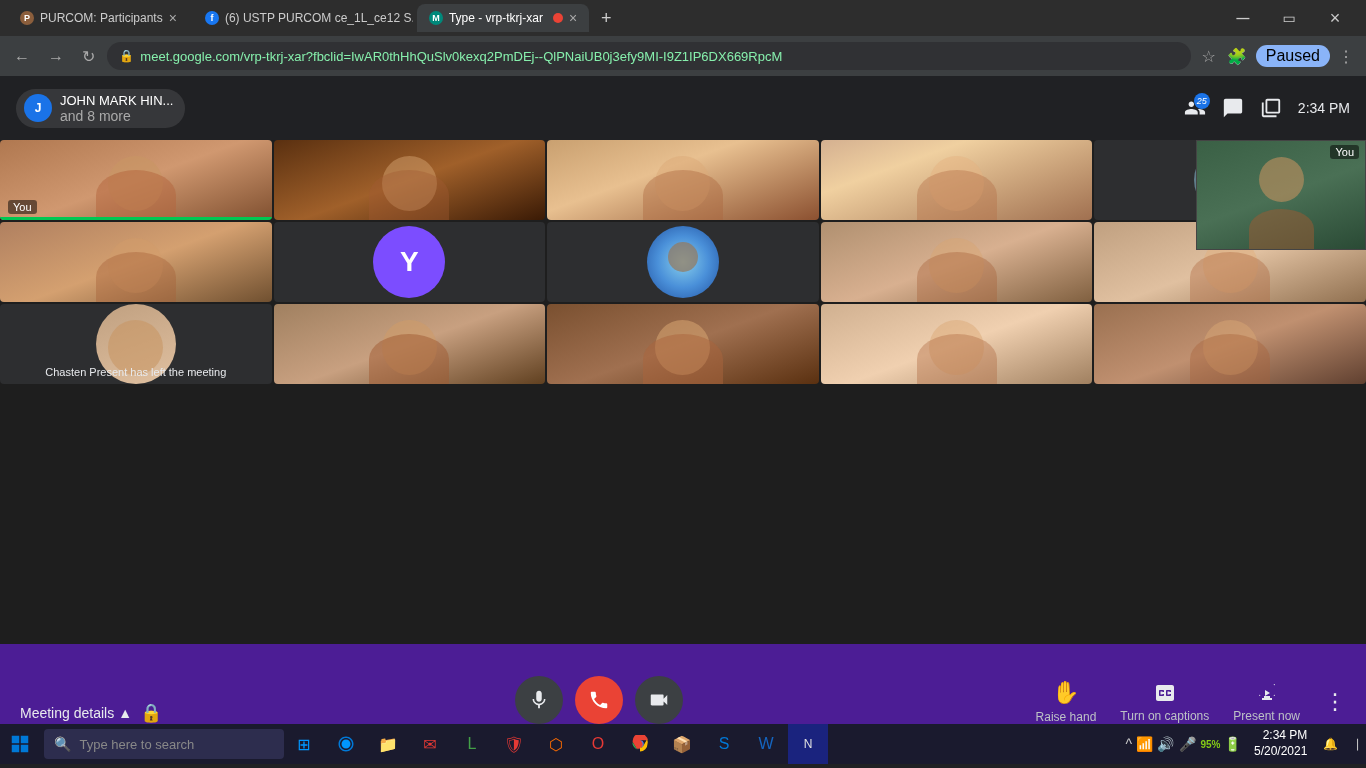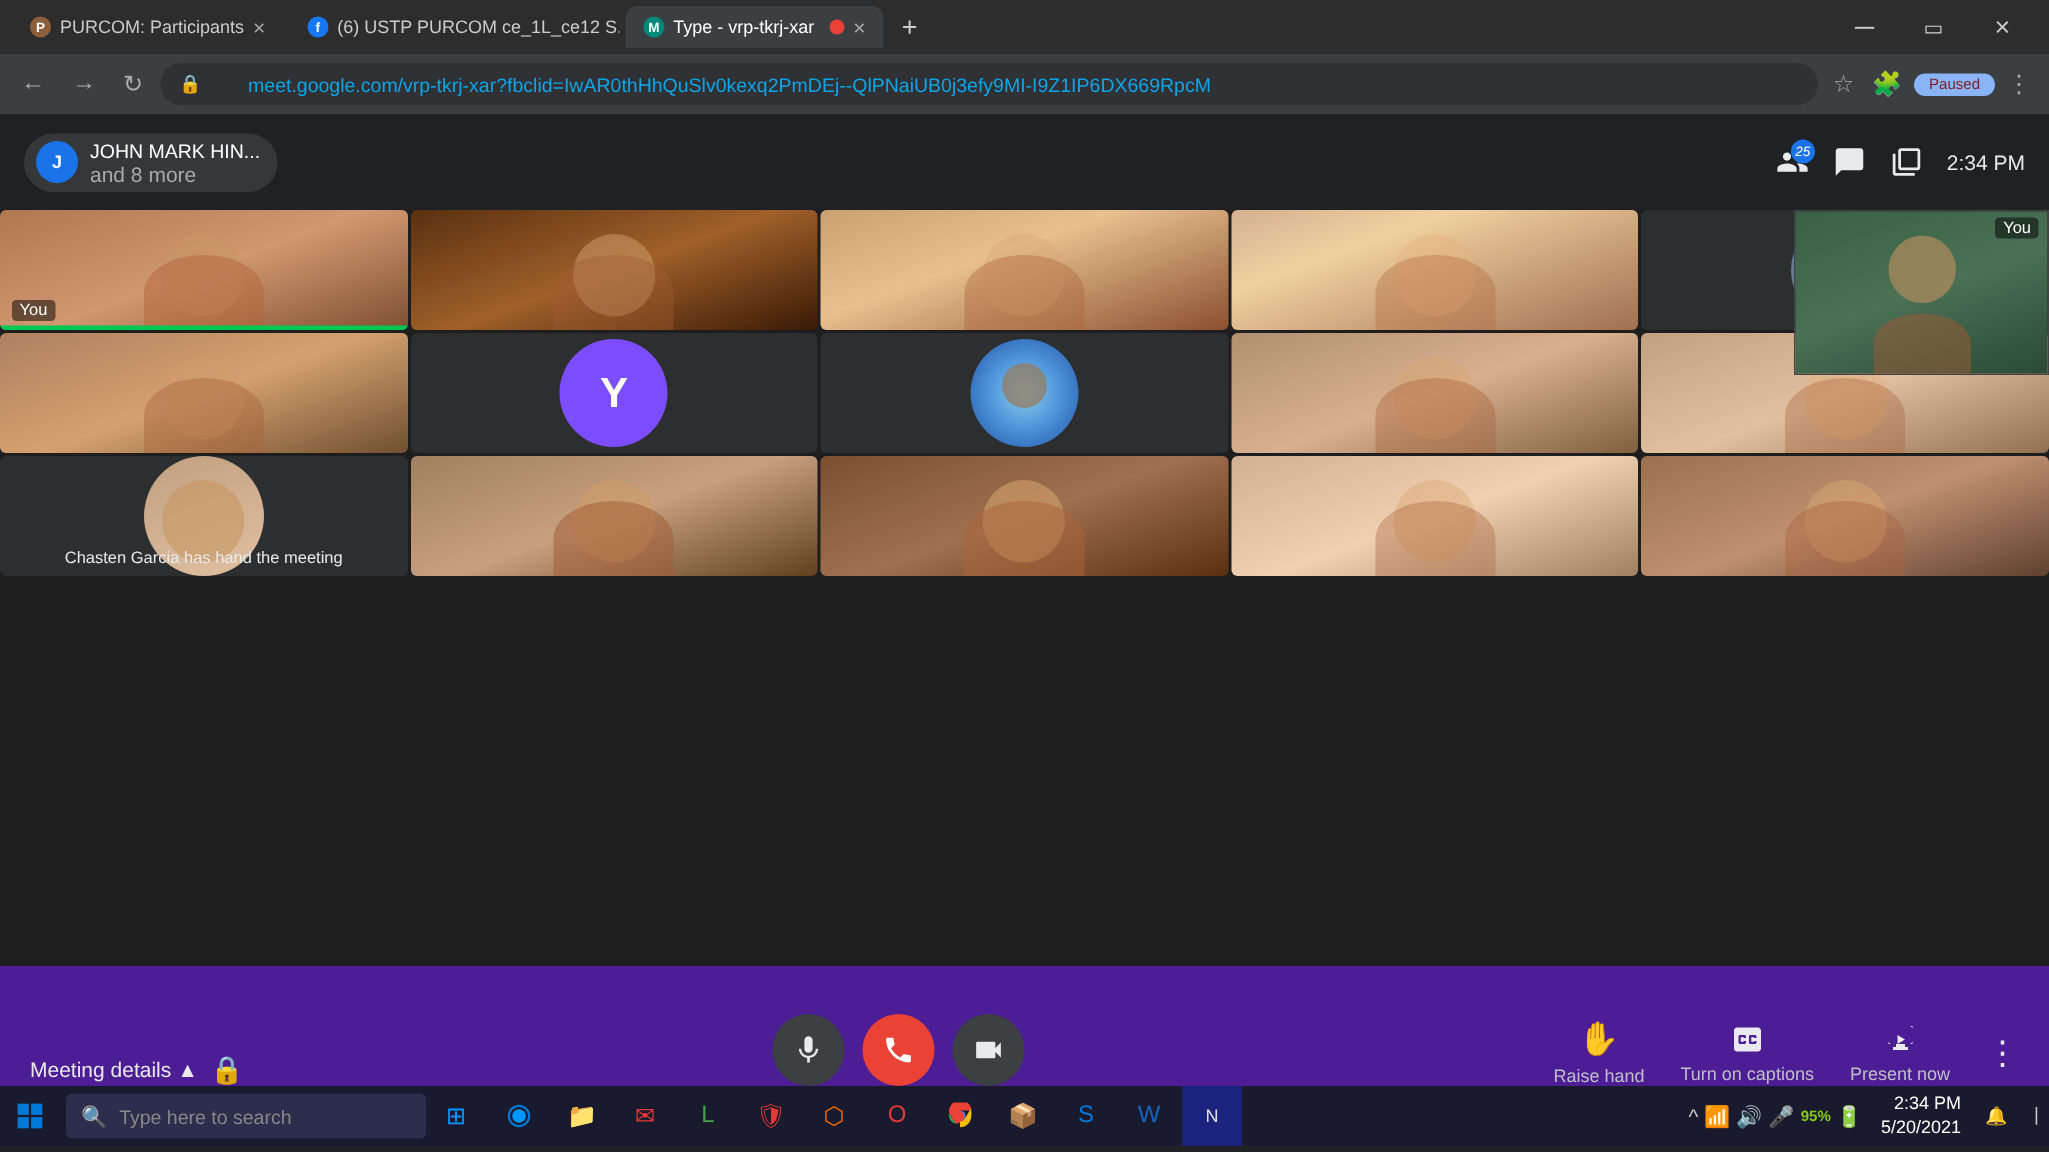--- a/index.html
+++ b/index.html
@@ -144,26 +144,26 @@
       <div style="width:46px;height:36px;display:flex;align-items:center;justify-content:center;color:#ccc;cursor:pointer;font-size:18px;">×</div>
     </div>
   </div>
 
   <div class="nav-bar">
     <span class="nav-btn">←</span>
     <span class="nav-btn">→</span>
     <span class="nav-btn">↻</span>
     <div class="address-bar">
       <span class="lock">🔒</span>
-      <span style="font-size:13px;color:#0ea5e9;margin-left:25px;">meet.google.com/vrp-tkrj-xar?fbclid=IwAR0thHhQuSlv0kexq2PmDEj--QlPNaiUB0j3efy9MI-I9Z1IP6DX669RpcM</span>
+      <span style="font-size:13px;color:#86efac;">meet.google.com/vrp-tkrj-xar?fbclid=IwAR0thHhQuSlv0kexq2PmDEj--QlPNaiUB0j3efy9MI-I9Z1IP6DX669RpcM</span>
     </div>
     <div class="browser-actions">
       <span class="browser-action-btn">☆</span>
       <span class="browser-action-btn">🧩</span>
-      <div style="background:#8ab4f8;border-radius:12px;padding:2px 10px;color:#7f1d1d;font-size:10px;cursor:pointer;">Paused</div>
+      <div style="background:#8ab4f8;border-radius:12px;padding:2px 10px;color:#000000;font-size:16px;cursor:pointer;">Paused</div>
       <span class="browser-action-btn">⋮</span>
     </div>
   </div>
 </div>
 
 <div class="meet-container">
 
   <div class="meet-topbar">
     <div class="meet-title-area">
       <div class="meet-name-tag">
@@ -263,21 +263,21 @@
         </div>
       </div>
 
       <div class="video-cell cell-r3c1" style="background:#2d2e30;">
         <div style="width:80px;height:80px;border-radius:50%;overflow:hidden;background: linear-gradient(160deg,#c0a080,#e0c0a0);">
           <div class="face-sim">
             <div class="face-circle" style="background:rgba(200,150,100,0.6);"></div>
           </div>
         </div>
         <div class="notification-overlay" style="position:absolute;bottom:6px;left:50%;transform:translateX(-50%);background:transparent;padding:0;">
-          <span style="color:#e8eaed;font-size:11px;text-align:center;white-space:nowrap;">Chasten Garcia has hand the meeting</span>
+          <span style="color:#e8eaed;font-size:11px;text-align:center;white-space:nowrap;">Chasten Present has left the meeting</span>
         </div>
       </div>
 
       <div class="video-cell cell-r3c2 cam-6">
         <div class="face-sim">
           <div class="face-circle" style="background:rgba(205,155,105,0.6);"></div>
           <div class="face-body" style="background:rgba(160,90,50,0.5);"></div>
         </div>
       </div>
 

